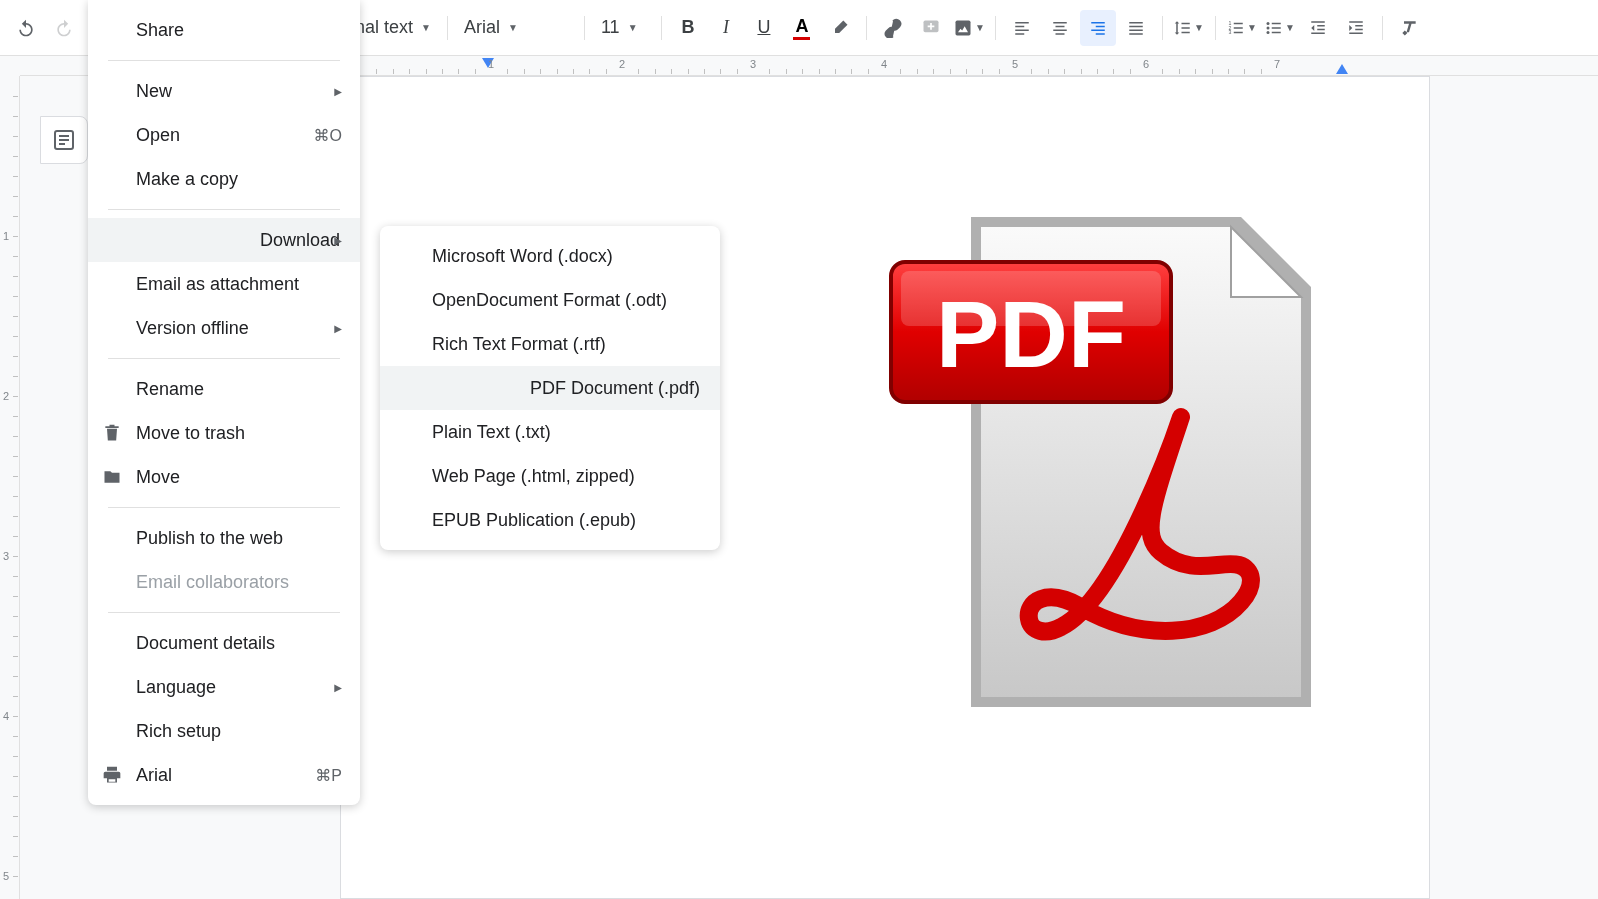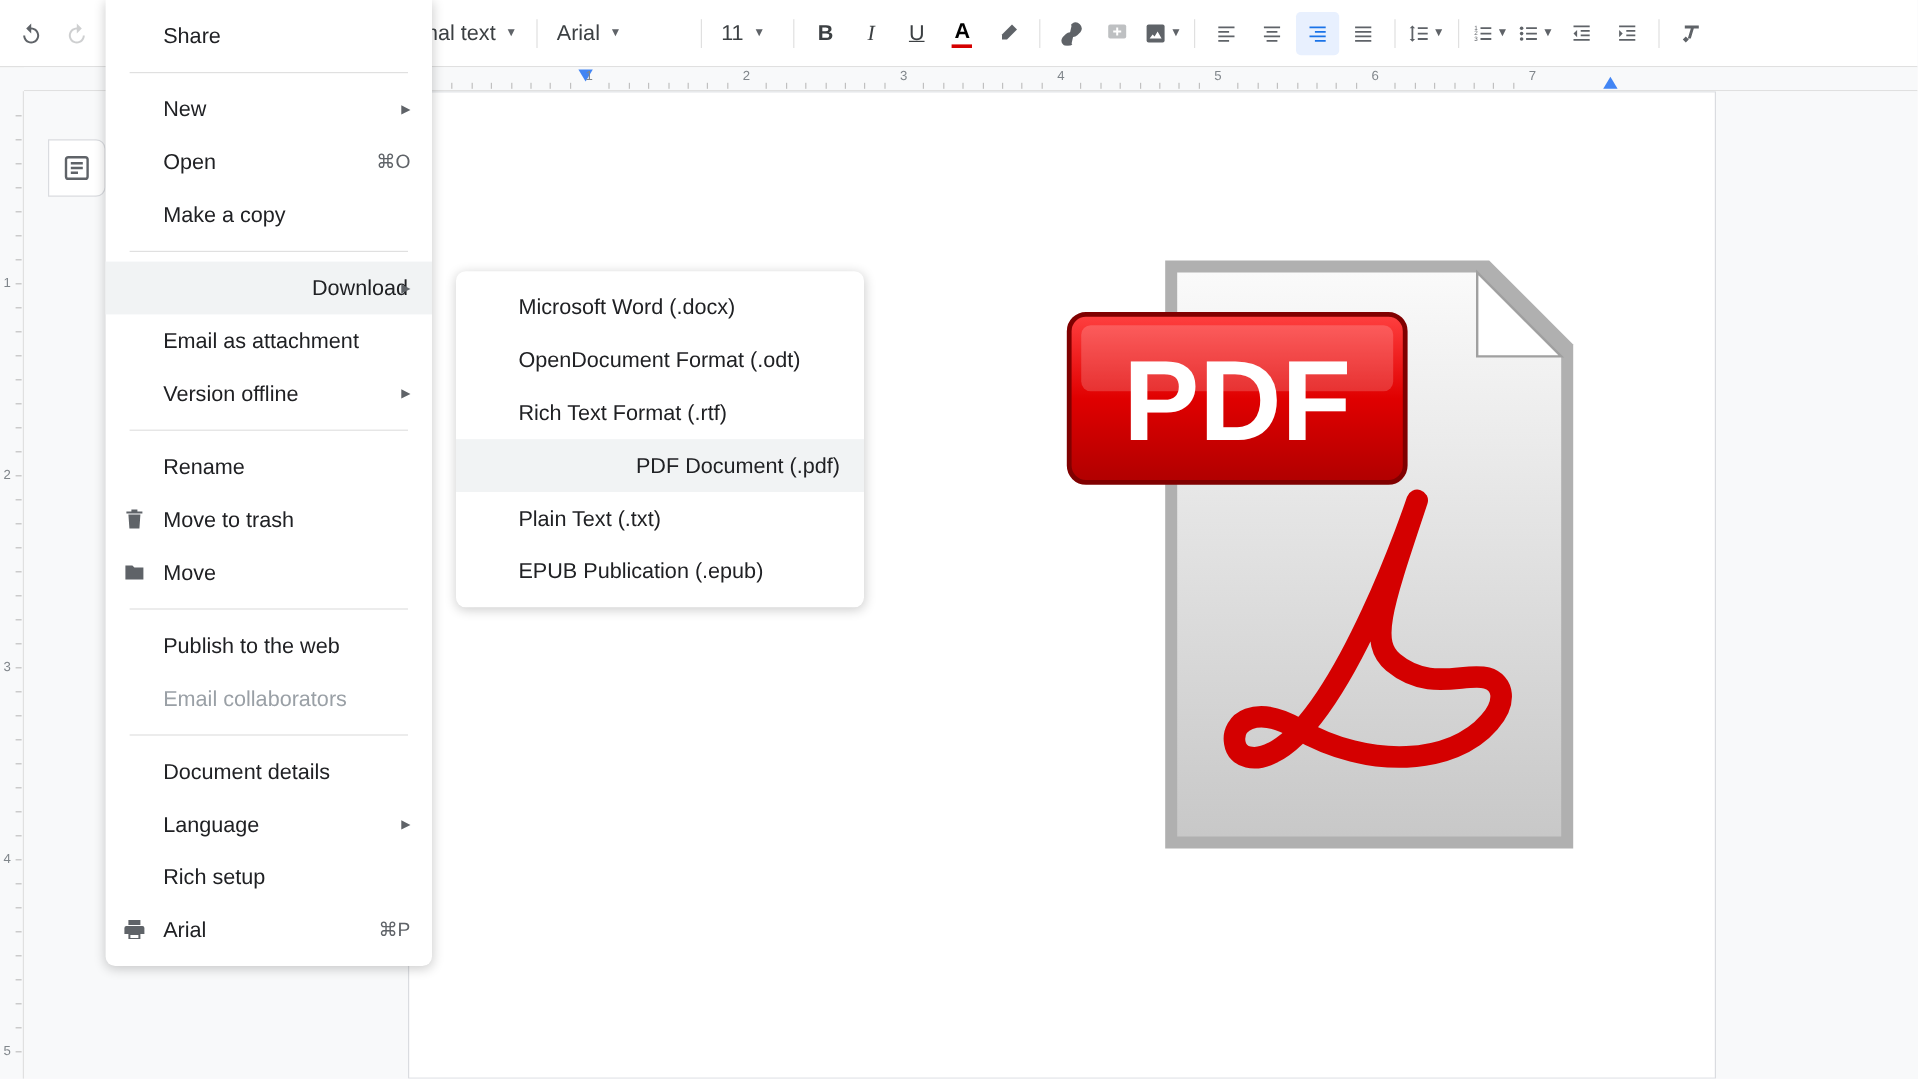--- a/index.html
+++ b/index.html
@@ -500,15 +500,18 @@
   <div class="menu-item">
     <span>Rich Text Format (.rtf)</span>
   </div>
   <div class="menu-item highlighted">
     <span>PDF Document (.pdf)</span>
   </div>
   <div class="menu-item">
     <span>Plain Text (.txt)</span>
   </div>
   <div class="menu-item">
+    <span>Web Page (.html, zipped)</span>
+  </div>
+  <div class="menu-item">
     <span>EPUB Publication (.epub)</span>
   </div>
 </div>
 
 </body></html>

